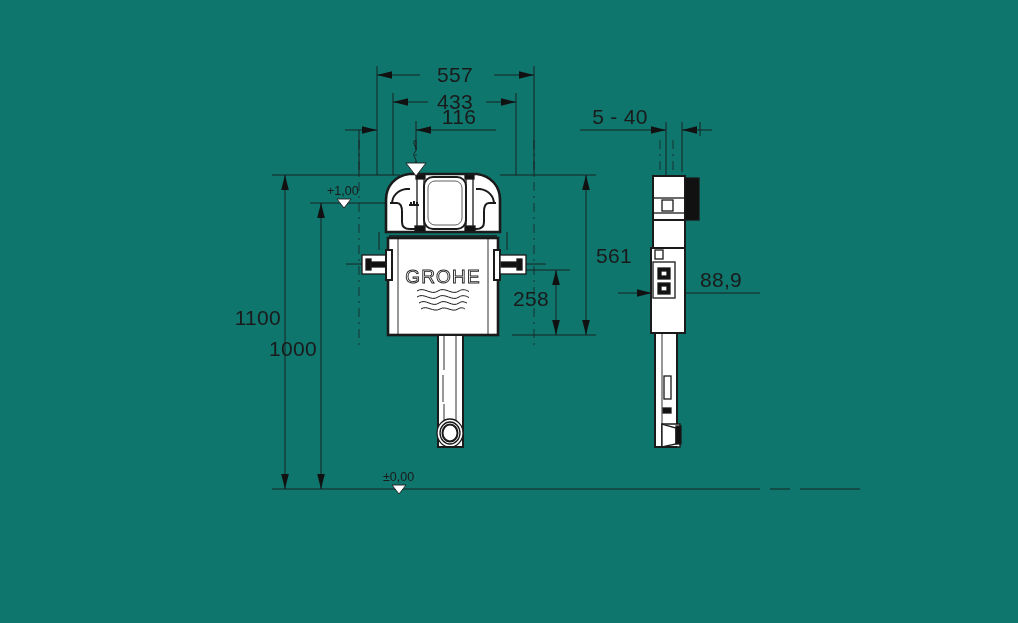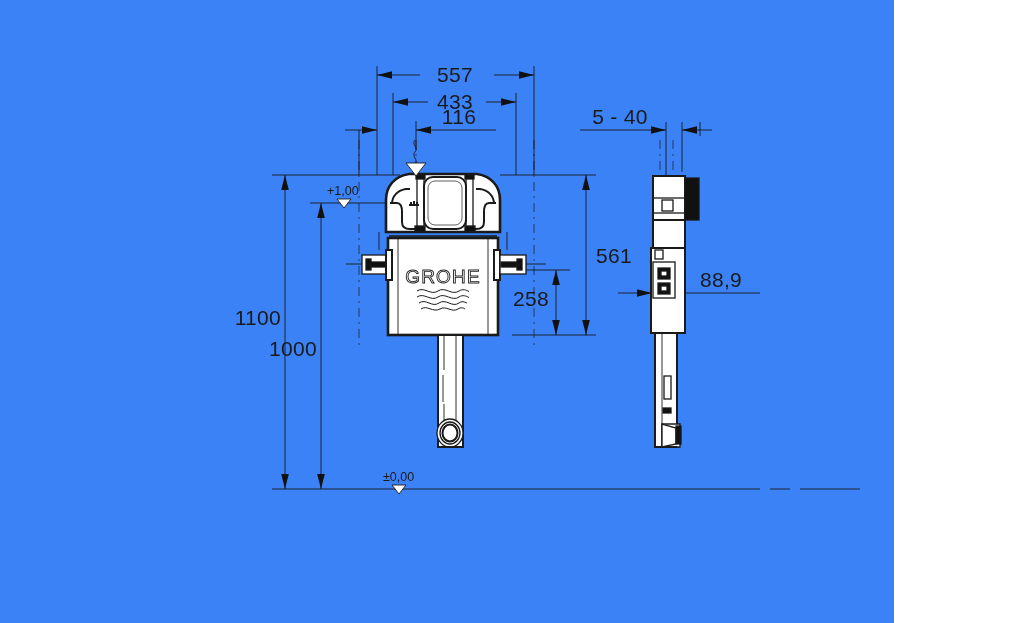--- a/index.html
+++ b/index.html
@@ -8,23 +8,23 @@
     background: #ffffff;
   }
   body {
     width: 1018px;
     height: 623px;
     font-family: "Liberation Sans", sans-serif;
     overflow: hidden;
   }
   #drawing-root {
     position: relative;
-    width: 894px;
+    width: 1018px;
     height: 623px;
-    background: #3b82f6;
+    background: #0f766e;
   }
   svg#tech-drawing {
     display: block;
     width: 1018px;
     height: 623px;
   }
   .dimtext {
     font-family: "Liberation Sans", sans-serif;
     font-size: 21px;
     fill: #1a1a1a;

